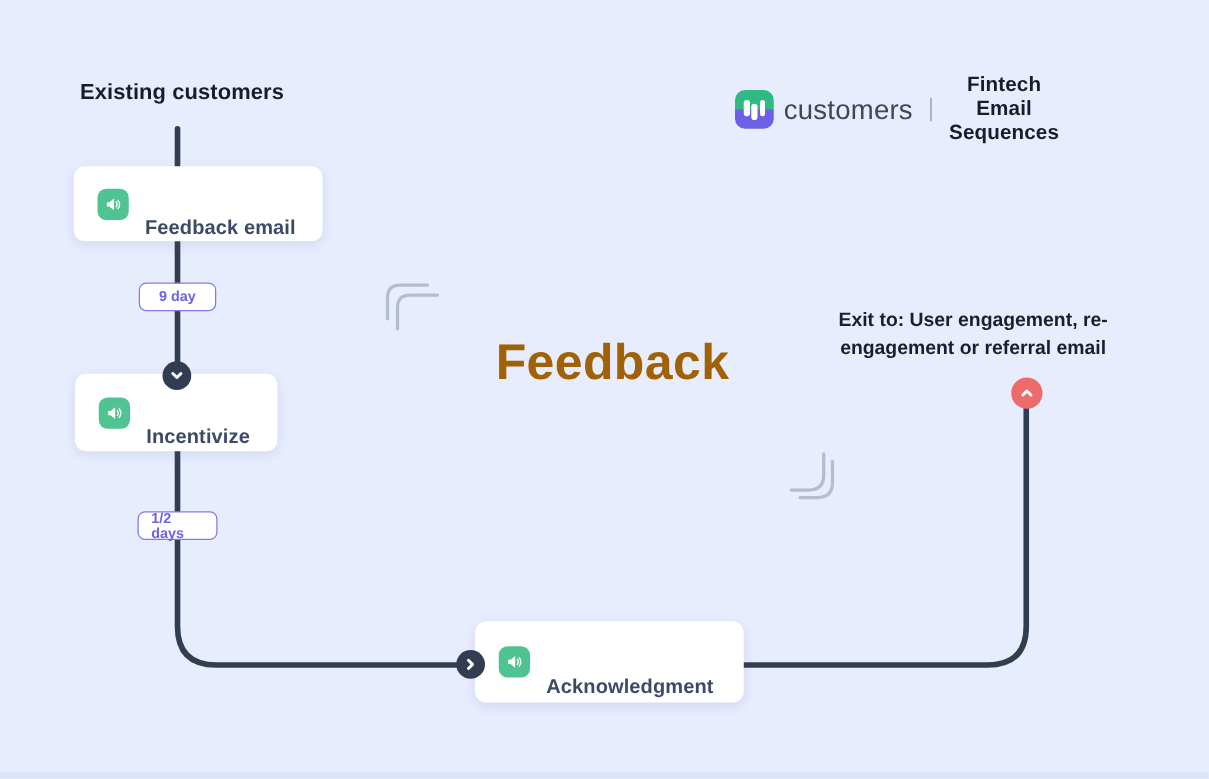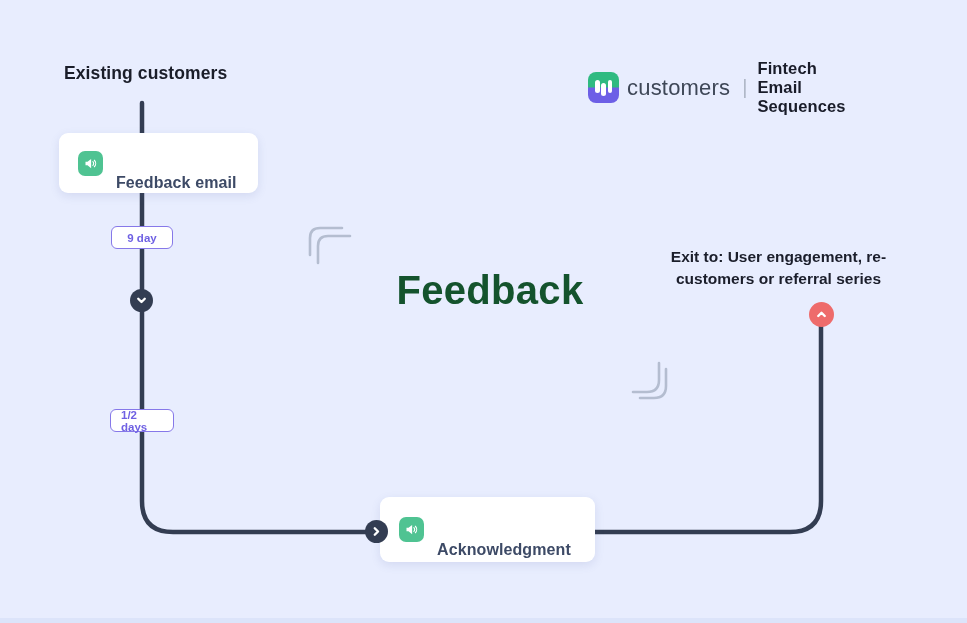--- a/index.html
+++ b/index.html
@@ -29,31 +29,31 @@
     position: relative; flex: 0 0 auto;
   }
   .brand-logo .bar { position: absolute; width: 4.5px; background: #ffffff; border-radius: 3px; }
   .brand-logo .bar.b1 { left: 7px;  top: 8px;  height: 13px; }
   .brand-logo .bar.b2 { left: 13.2px; top: 11px; height: 13px; }
   .brand-logo .bar.b3 { left: 19.5px; top: 8px; height: 13px; }
   .brand-wordmark {
     margin-left: 8px; font-size: 22px; font-weight: 500; color: #3e4757; letter-spacing: 0.2px;
   }
   .brand-divider { margin: 0 10px 0 12px; font-size: 20px; color: #aeb6c6; font-weight: 300; }
-  .brand-series { font-size: 16.5px; font-weight: 800; color: #191c29; letter-spacing: 0.1px; }
+  .brand-series { font-size: 16.5px; font-weight: 800; color: #191c29; letter-spacing: 0.1px; text-align: center; }
 
   
   .entry-label {
     position: absolute; left: 64px; top: 63px;
     font-size: 17.5px; font-weight: 800; color: #1a1d29; letter-spacing: 0.1px;
   }
   .seq-title {
     position: absolute; left: 310px; top: 268px; width: 360px;
     text-align: center;
-    font-size: 40px; font-weight: 800; color: #14532d; letter-spacing: 0.3px;
+    font-size: 40px; font-weight: 800; color: #a16207; letter-spacing: 0.3px;
   }
   .exit-note {
     position: absolute; left: 652px; top: 246px; width: 253px;
     text-align: center;
     font-size: 15.5px; line-height: 22px; font-weight: 800; color: #1b1e2b;
   }
 
   
   svg.layer { position: absolute; left: 0; top: 0; pointer-events: none; }
 
@@ -126,34 +126,44 @@
     </div>
     <span class="brand-wordmark">customers</span>
     <span class="brand-divider">|</span>
     <span class="brand-series">Fintech Email Sequences</span>
   </div>
 
   <div class="seq-title">Feedback</div>
 
   <div class="exit-note">
     <div>Exit to: User engagement, re-</div>
-    <div>customers or referral series</div>
+    <div>engagement or referral email</div>
   </div>
 
   <div class="node-card" id="card-feedback-email">
     <span class="node-icon">
       <svg width="15" height="15" viewBox="0 0 24 24">
         <path d="M4 9.2h3.2L13 4.6v14.8l-5.8-4.6H4z" fill="#ffffff"></path>
         <path d="M15.8 9a4.2 4.2 0 0 1 0 6" fill="none" stroke="#ffffff" stroke-width="1.8" stroke-linecap="round"></path>
         <path d="M18.2 6.8a7.6 7.6 0 0 1 0 10.4" fill="none" stroke="#ffffff" stroke-width="1.8" stroke-linecap="round"></path>
       </svg>
     </span>
     <span class="node-label">Feedback email</span>
   </div>
 
+  <div class="node-card" id="card-incentivize">
+    <span class="node-icon">
+      <svg width="15" height="15" viewBox="0 0 24 24">
+        <path d="M4 9.2h3.2L13 4.6v14.8l-5.8-4.6H4z" fill="#ffffff"></path>
+        <path d="M15.8 9a4.2 4.2 0 0 1 0 6" fill="none" stroke="#ffffff" stroke-width="1.8" stroke-linecap="round"></path>
+        <path d="M18.2 6.8a7.6 7.6 0 0 1 0 10.4" fill="none" stroke="#ffffff" stroke-width="1.8" stroke-linecap="round"></path>
+      </svg>
+    </span>
+    <span class="node-label">Incentivize</span>
+  </div>
 
   <div class="node-card" id="card-acknowledgment">
     <span class="node-icon">
       <svg width="15" height="15" viewBox="0 0 24 24">
         <path d="M4 9.2h3.2L13 4.6v14.8l-5.8-4.6H4z" fill="#ffffff"></path>
         <path d="M15.8 9a4.2 4.2 0 0 1 0 6" fill="none" stroke="#ffffff" stroke-width="1.8" stroke-linecap="round"></path>
         <path d="M18.2 6.8a7.6 7.6 0 0 1 0 10.4" fill="none" stroke="#ffffff" stroke-width="1.8" stroke-linecap="round"></path>
       </svg>
     </span>
     <span class="node-label">Acknowledgment</span>

